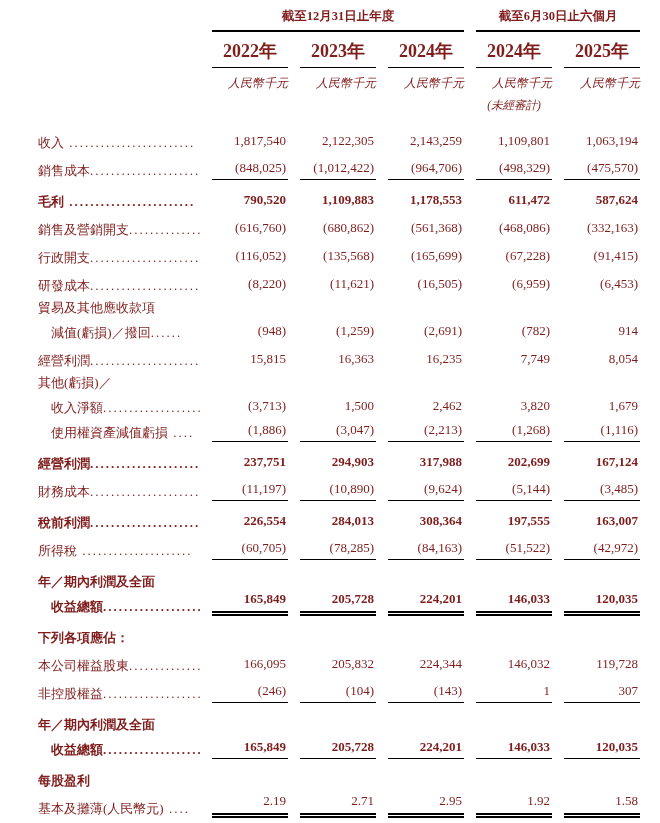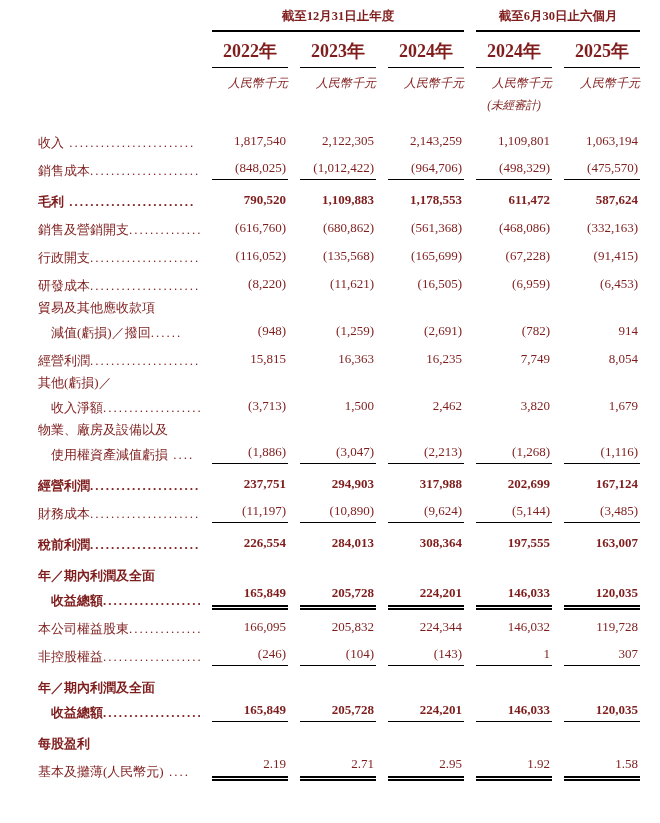--- a/index.html
+++ b/index.html
@@ -283,24 +283,20 @@
           <td class="num">
             <div class="val">2,462</div>
           </td>
           <td class="num">
             <div class="val">3,820</div>
           </td>
           <td class="num">
             <div class="val">1,679</div>
           </td>
         </tr>
-        <tr class="label-only">
-          <td class="lbl"><span>物業、廠房及設備以及</span><span class="dots"></span></td>
-          <td colspan="5"></td>
-        </tr>
         <tr class="sub">
           <td class="lbl ind"><span>使用權資產減值虧損</span><span class="dots"> ....</span></td>
           <td class="num u1">
             <div class="val">(1,886)</div>
           </td>
           <td class="num u1">
             <div class="val">(3,047)</div>
           </td>
           <td class="num u1">
             <div class="val">(2,213)</div>
@@ -359,20 +355,38 @@
           <td class="num">
             <div class="val">308,364</div>
           </td>
           <td class="num">
             <div class="val">197,555</div>
           </td>
           <td class="num">
             <div class="val">163,007</div>
           </td>
         </tr>
+        <tr class="">
+          <td class="lbl"><span>所得稅</span><span class="dots"> .....................</span></td>
+          <td class="num u1">
+            <div class="val">(60,705)</div>
+          </td>
+          <td class="num u1">
+            <div class="val">(78,285)</div>
+          </td>
+          <td class="num u1">
+            <div class="val">(84,163)</div>
+          </td>
+          <td class="num u1">
+            <div class="val">(51,522)</div>
+          </td>
+          <td class="num u1">
+            <div class="val">(42,972)</div>
+          </td>
+        </tr>
         <tr class="label-only after-rule bold">
           <td class="lbl"><span>年／期內利潤及全面</span><span class="dots"></span></td>
           <td colspan="5"></td>
         </tr>
         <tr class="sub bold">
           <td class="lbl ind"><span>收益總額</span><span class="dots">...................</span></td>
           <td class="num u2">
             <div class="val">165,849</div>
           </td>
           <td class="num u2">
@@ -380,20 +394,24 @@
           </td>
           <td class="num u2">
             <div class="val">224,201</div>
           </td>
           <td class="num u2">
             <div class="val">146,033</div>
           </td>
           <td class="num u2">
             <div class="val">120,035</div>
           </td>
+        </tr>
+        <tr class="label-only after-rule bold">
+          <td class="lbl"><span>下列各項應佔：</span><span class="dots"></span></td>
+          <td colspan="5"></td>
         </tr>
         <tr class="">
           <td class="lbl"><span>本公司權益股東</span><span class="dots">..............</span></td>
           <td class="num">
             <div class="val">166,095</div>
           </td>
           <td class="num">
             <div class="val">205,832</div>
           </td>
           <td class="num">

